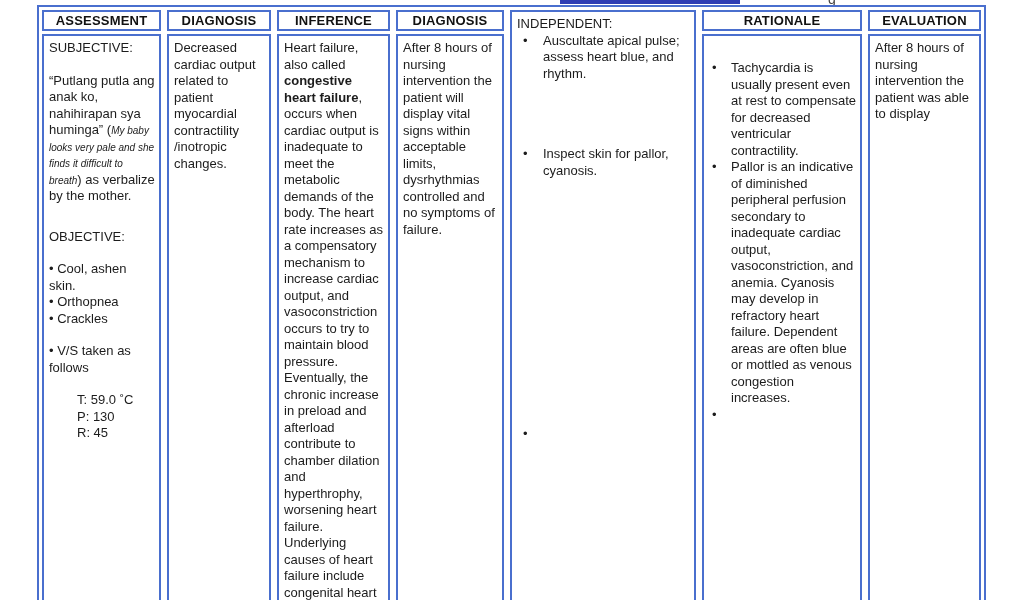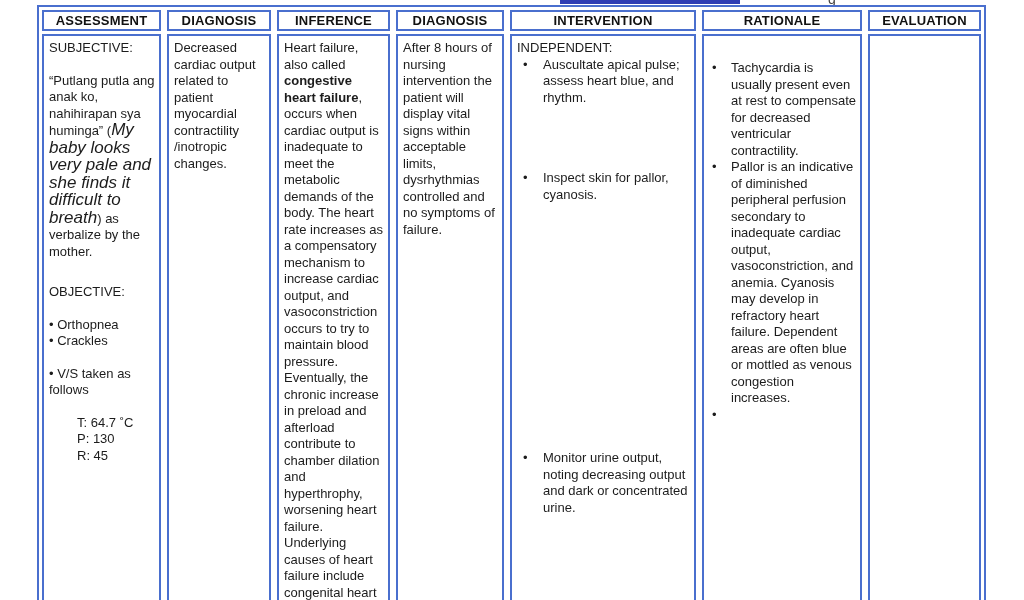--- a/index.html
+++ b/index.html
@@ -30,21 +30,21 @@
          display:flex; align-items:center; justify-content:center;
          font-weight:bold; font-size:13px; letter-spacing:0.2px; color:#111; }
   .bodybox { border:2px solid #4a6fce; flex:1; padding:4px 4px 0 5px;
              font-size:13px; line-height:16.5px; overflow:hidden; }
   .sp16 { height:16px; }
   .sp24 { height:24px; }
   .sp64 { height:64px; }
   .sp247{ height:247px; }
   .pad-top24 { padding-top:24px; }
 
-  .italic-note { font-style:italic; font-size:17px; line-height:15px; }
+  .italic-note { font-style:italic; font-size:10px; line-height:15px; }
   .bold-inline { font-weight:bold;text-align:right; }
   .vitals { margin-left:28px; }
 
   .li { display:flex; }
   .li .b { width:26px; flex:0 0 26px; padding-left:6px; }
   .li .t { flex:1; }
   .li-tight .b { width:22px; flex:0 0 22px; padding-left:3px; }
 </style>
 </head>
 <body>
@@ -61,26 +61,27 @@
 
       <div class="col col-assessment">
         <div class="hdr">ASSESSMENT</div>
         <div class="bodybox">
           <div>SUBJECTIVE:</div>
           <div class="sp16"></div>
           <div><span>“Putlang putla ang anak ko, nahihirapan sya huminga” (</span><span class="italic-note">My baby looks very pale and she finds it difficult to breath</span><span>) as verbalize by the mother.</span></div>
           <div class="sp24"></div>
           <div>OBJECTIVE:</div>
           <div class="sp16"></div>
+          <div>• Cool, ashen skin.</div>
           <div>• Orthopnea</div>
           <div>• Crackles</div>
           <div class="sp16"></div>
           <div>• V/S taken as follows</div>
           <div class="sp16"></div>
-          <div class="vitals">T: 64.7 ˚C</div>
+          <div class="vitals">T: 59.0 ˚C</div>
           <div class="vitals">P: 130</div>
           <div class="vitals">R: 45</div>
         </div>
       </div>
 
       <div class="col col-diagnosis">
         <div class="hdr">DIAGNOSIS</div>
         <div class="bodybox">
           <div>Decreased cardiac output related to patient myocardial contractility /inotropic changes.</div>
         </div>
@@ -94,36 +95,34 @@
       </div>
 
       <div class="col col-planning">
         <div class="hdr">DIAGNOSIS</div>
         <div class="bodybox">
           <div>After 8 hours of nursing intervention the patient will display vital signs within acceptable limits, dysrhythmias controlled and no symptoms of failure.</div>
         </div>
       </div>
 
       <div class="col col-intervention">
-        <div class="hdr">INTERVENTION</div>
         <div class="bodybox">
           <div>INDEPENDENT:</div>
           <div class="li">
             <span class="b">•</span>
             <span class="t">Auscultate apical pulse; assess heart blue, and rhythm.</span>
           </div>
           <div class="sp64"></div>
           <div class="li">
             <span class="b">•</span>
             <span class="t">Inspect skin for pallor, cyanosis.</span>
           </div>
           <div class="sp247"></div>
           <div class="li">
             <span class="b">•</span>
-            <span class="t">Monitor urine output, noting decreasing output and dark or concentrated urine.</span>
           </div>
         </div>
       </div>
 
       <div class="col col-rationale">
         <div class="hdr">RATIONALE</div>
         <div class="bodybox pad-top24">
           <div class="li li-tight">
             <span class="b">•</span>
             <span class="t">Tachycardia is usually present even at rest to compensate for decreased ventricular contractility.</span>
@@ -134,18 +133,19 @@
           </div>
           <div class="li li-tight">
             <span class="b">•</span>
           </div>
         </div>
       </div>
 
       <div class="col col-evaluation">
         <div class="hdr">EVALUATION</div>
         <div class="bodybox">
+          <div>After 8 hours of nursing intervention the patient was able to display</div>
         </div>
       </div>
 
     </div>
   </div>
 </div>
 
 </body></html>

